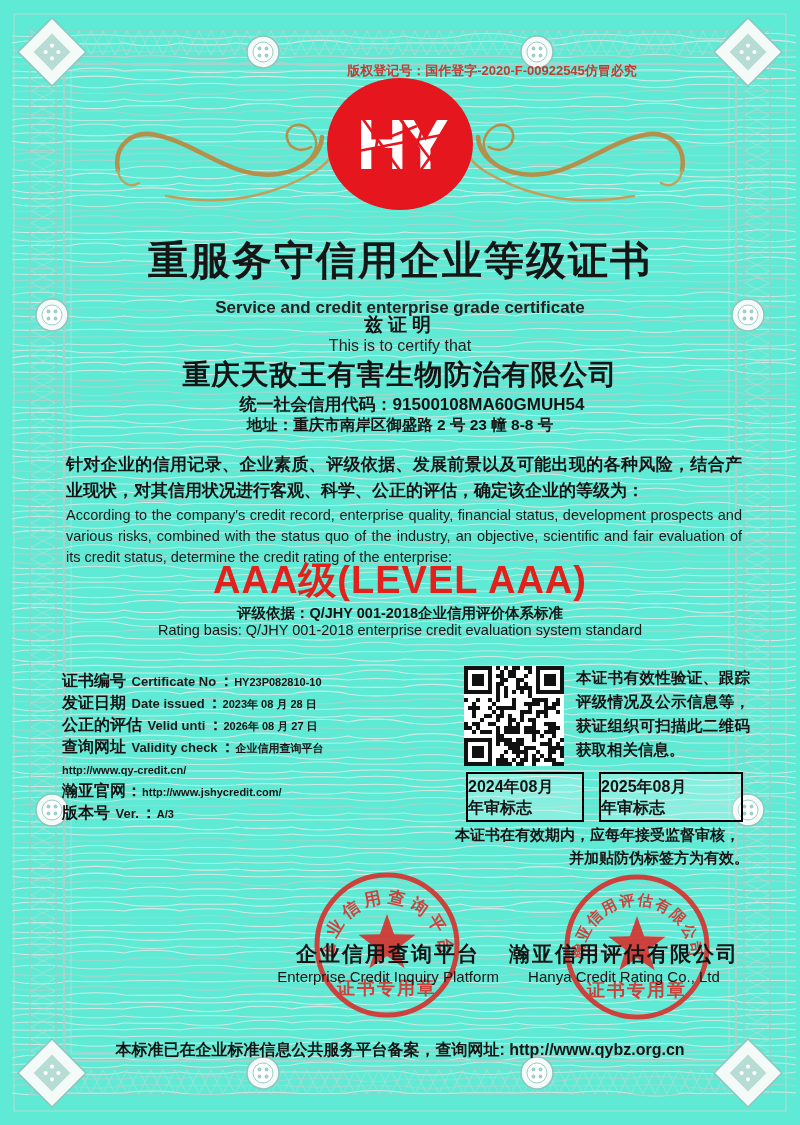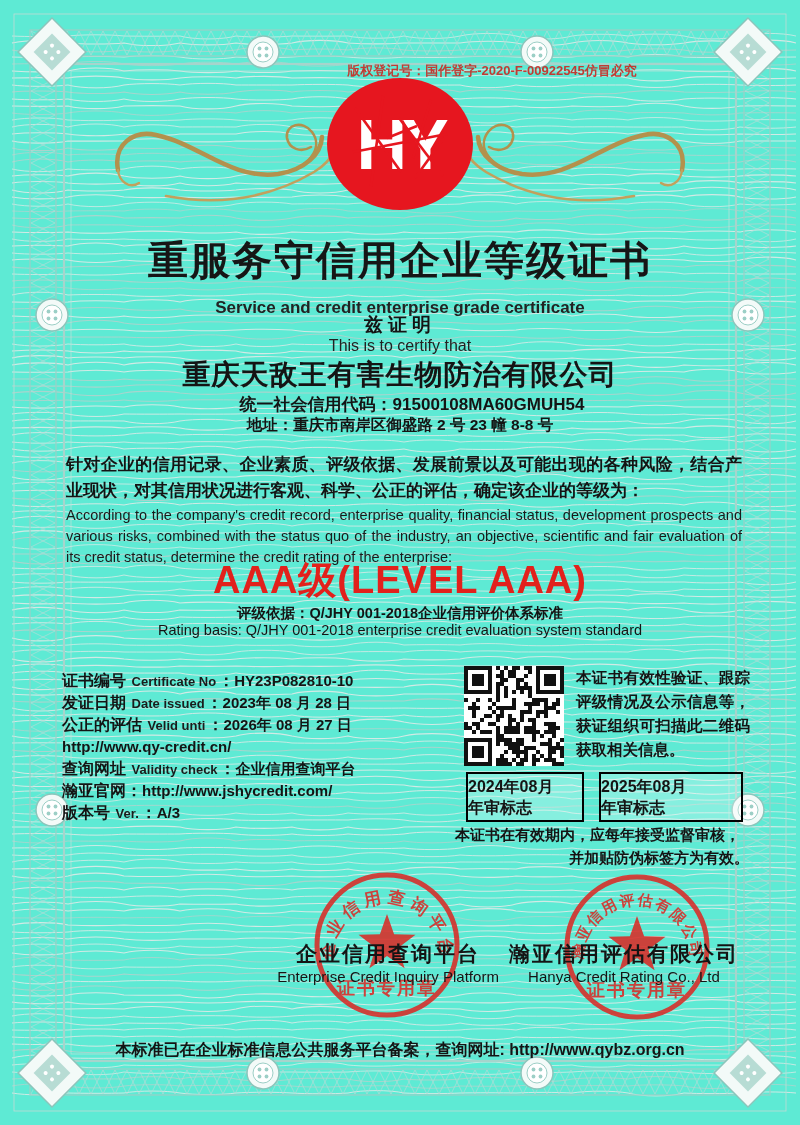--- a/index.html
+++ b/index.html
@@ -19,21 +19,21 @@
   .evalblock{left:66px;right:58px;top:452px;}
   .eval-cn{font-size:17px;line-height:1.5;font-weight:600;text-align:justify;}
   .eval-en{font-size:14.5px;line-height:1.45;margin-top:2px;color:#1a1a1a;text-align:justify;}
   .rating{top:555px;font-size:38px;font-weight:700;letter-spacing:1px;color:#e2211c;}
   .basis-cn{top:604px;font-size:14.5px;font-weight:600;}
   .basis-en{top:622px;font-size:14.5px;}
   .details{left:62px;top:670px;width:400px;}
   .dline{height:22px;line-height:22px;white-space:nowrap;}
   .lc{font-size:16px;font-weight:600;}
   .le{font-size:13px;font-weight:700;color:#1b1b1b;padding:16px 2px;}
-  .dv{font-size:15px;font-weight:600;}
+  .dv{font-size:11px;font-weight:600;}
   .qrnote{left:576px;top:666px;width:174px;font-size:15.5px;line-height:1.55;font-weight:600;text-align:justify;}
   .boxrow{left:466px;top:772px;display:flex;gap:15px;}
   .rbox{border:2px solid #000000;height:44px;text-align:left;font-size:16px;font-weight:600;
         line-height:21px;padding-top:2px;background:rgba(255,255,255,0.25);}
   .rbox.b1{width:114px;} .rbox.b2{width:140px;}
   .supnote{left:455px;top:824px;width:294px;font-size:15px;font-weight:600;line-height:1.5;}
   .supnote .l2{text-align:right;}
   .orgcn{font-size:21px;font-weight:700;letter-spacing:2px;white-space:nowrap;transform:translateX(-50%);z-index:6;}
   .orgen{font-size:15px;font-weight:500;white-space:nowrap;transform:translateX(-50%);z-index:6;}
   .seal{opacity:.88;z-index:5;}
@@ -958,22 +958,22 @@
   </div>
 
   <div class="abs center rating z3">AAA级(LEVEL AAA)</div>
   <div class="abs center basis-cn z3">评级依据：Q/JHY 001-2018企业信用评价体系标准</div>
   <div class="abs center basis-en z3">Rating basis: Q/JHY 001-2018 enterprise credit evaluation system standard</div>
 
   <div class="abs details z3" id="details-holder">
       <div class="dline"><span class="lc">证书编号</span><span class="le"> Certificate No</span><span class="lc">：</span><span class="dv">HY23P082810-10</span></div>
       <div class="dline"><span class="lc">发证日期</span><span class="le"> Date issued</span><span class="lc">：</span><span class="dv">2023年 08 月 28 日</span></div>
       <div class="dline"><span class="lc">公正的评估</span><span class="le"> Velid unti</span><span class="lc">：</span><span class="dv">2026年 08 月 27 日</span></div>
+      <div class="dline"><span class="lc">查询网址</span><span class="le"> Validity check</span><span class="lc">：</span><span class="dv">企业信用查询平台</span></div>
       <div class="dline"><span class="dv">http://www.qy-credit.cn/</span></div>
-      <div class="dline"><span class="lc">查询网址</span><span class="le"> Validity check</span><span class="lc">：</span><span class="dv">企业信用查询平台</span></div>
       <div class="dline"><span class="lc">瀚亚官网</span><span class="lc">：</span><span class="dv">http://www.jshycredit.com/</span></div>
       <div class="dline"><span class="lc">版本号</span><span class="le"> Ver.</span><span class="lc">：</span><span class="dv">A/3</span></div>
     </div>
 
   <div class="abs z3" style="left:464px;top:666px;" id="qr-holder">
       <svg width="100" height="100" viewBox="0 0 100 100">
         <rect x="0" y="0" width="100" height="100" fill="#ffffff"></rect>
         <rect x="32" y="0" width="4" height="4" fill="#111"></rect>
         <rect x="40" y="0" width="4" height="4" fill="#111"></rect>
         <rect x="48" y="0" width="4" height="4" fill="#111"></rect>

